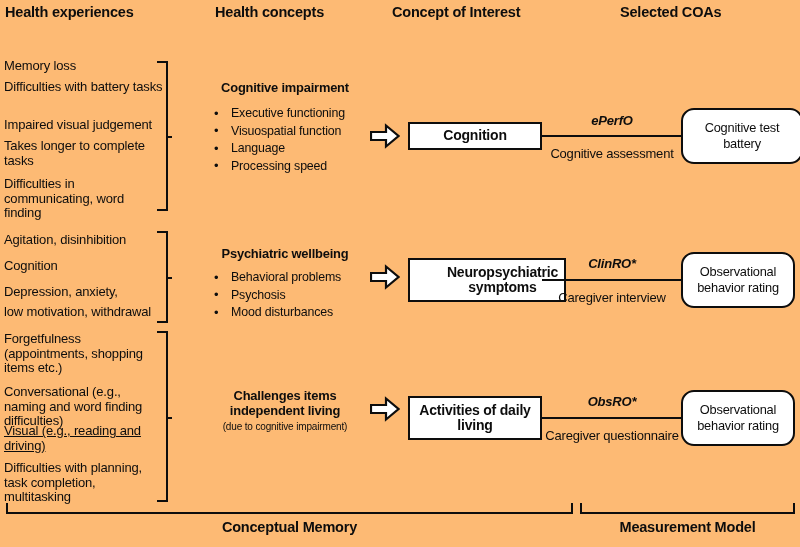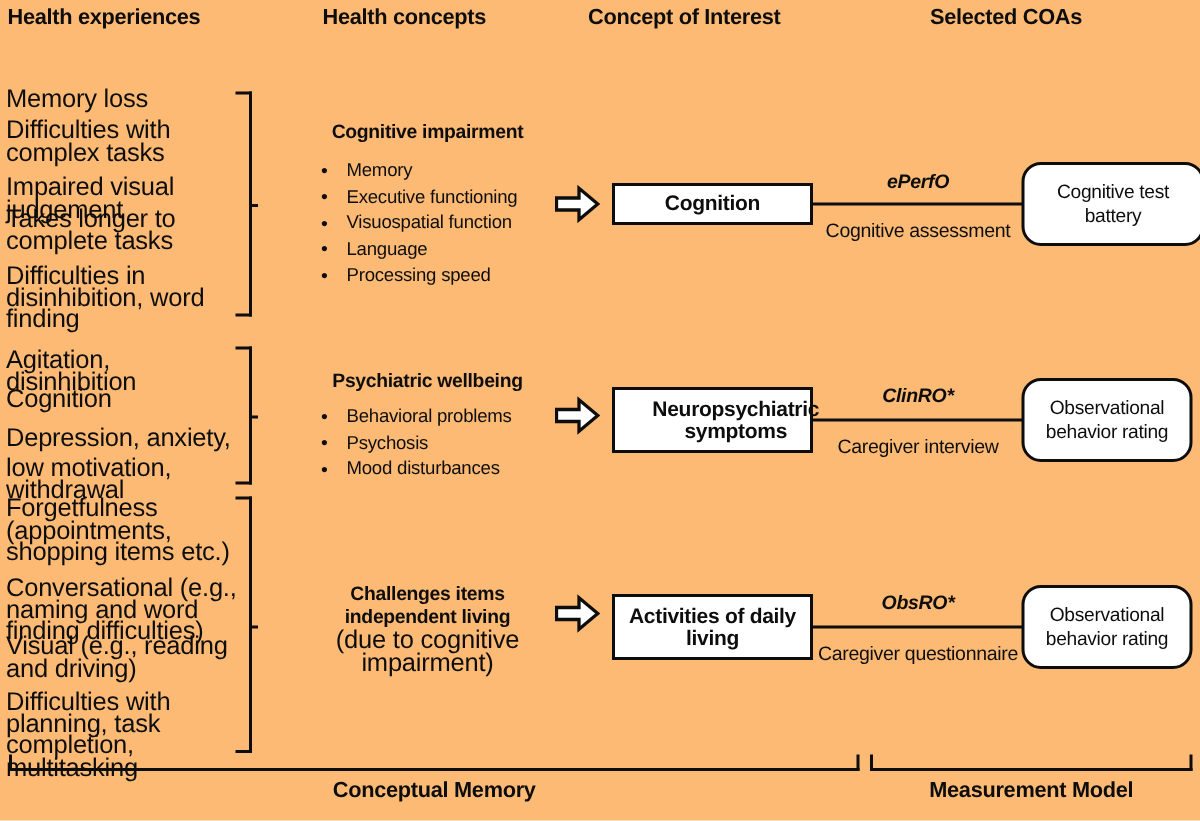--- a/index.html
+++ b/index.html
@@ -26,21 +26,21 @@
     font-weight: 700;
     font-size: 14.5px;
     letter-spacing: -0.2px;
     white-space: nowrap;
     color: #0d0d0d;
   }
 
   
   .exp-item {
     position: absolute;
-    font-size: 17px;
+    font-size: 13px;
     line-height: 14.6px;
     letter-spacing: -0.15px;
     color: #0d0d0d;
     width: 160px;
   }
 
   
   .bracket {
     position: absolute;
     box-sizing: border-box;
@@ -64,21 +64,21 @@
     font-weight: 700;
     font-size: 12.9px;
     line-height: 15.2px;
     letter-spacing: -0.2px;
     color: #0d0d0d;
     text-align: center;
     width: 170px;
   }
   .concept-sub {
     position: absolute;
-    font-size: 17px;
+    font-size: 10px;
     line-height: 15px;
     letter-spacing: -0.15px;
     text-align: center;
     width: 170px;
     color: #0d0d0d;
   }
   .bullets {
     position: absolute;
     margin: 0;
     padding: 0;
@@ -195,47 +195,46 @@
 <body>
 
 <div id="canvas">
 
   <div class="col-header" style="left:5px;  top:4px;">Health experiences</div>
   <div class="col-header" style="left:215px; top:4px;">Health concepts</div>
   <div class="col-header" style="left:392px; top:4px;">Concept of Interest</div>
   <div class="col-header" style="left:620px; top:4px;">Selected COAs</div>
 
   <div class="exp-item" style="left:4px; top:59px;">Memory loss</div>
-  <div class="exp-item" style="left:4px; top:80px;">Difficulties with complex tasks</div>
+  <div class="exp-item" style="left:4px; top:80px;">Difficulties with battery tasks</div>
   <div class="exp-item" style="left:4px; top:118px;">Impaired visual judgement</div>
   <div class="exp-item" style="left:4px; top:139px;">Takes longer to complete tasks</div>
-  <div class="exp-item" style="left:4px; top:177px;">Difficulties in disinhibition, word finding</div>
+  <div class="exp-item" style="left:4px; top:177px;">Difficulties in communicating, word finding</div>
   <div class="bracket" style="left:157px; top:61px; height:150px;">
     <span class="tick"></span>
   </div>
 
   <div class="exp-item" style="left:4px; top:233px;">Agitation, disinhibition</div>
   <div class="exp-item" style="left:4px; top:259px;">Cognition</div>
   <div class="exp-item" style="left:4px; top:285px;">Depression, anxiety,</div>
   <div class="exp-item" style="left:4px; top:305px;">low motivation, withdrawal</div>
   <div class="bracket" style="left:157px; top:231px; height:92px;">
     <span class="tick"></span>
   </div>
 
   <div class="exp-item" style="left:4px; top:332px;">Forgetfulness (appointments, shopping items etc.)</div>
   <div class="exp-item" style="left:4px; top:385px;">Conversational (e.g., naming and word finding difficulties)</div>
-  <div class="exp-item" style="left:4px; top:424px;">Visual (e.g., reading and driving)</div>
+  <div class="exp-item" style="left:4px; top:424px;text-decoration:underline;">Visual (e.g., reading and driving)</div>
   <div class="exp-item" style="left:4px; top:461px;">Difficulties with planning, task completion, multitasking</div>
   <div class="bracket" style="left:157px; top:331px; height:171px;">
     <span class="tick"></span>
   </div>
 
   <div class="concept-title" style="left:200px; top:80px;">Cognitive impairment</div>
   <ul class="bullets" style="left:212px; top:105px;">
-    <li>Memory</li>
     <li>Executive functioning</li>
     <li>Visuospatial function</li>
     <li>Language</li>
     <li>Processing speed</li>
   </ul>
 
   <div class="concept-title" style="left:200px; top:246px;">Psychiatric wellbeing</div>
   <ul class="bullets" style="left:212px; top:269px;">
     <li>Behavioral problems</li>
     <li>Psychosis</li>
@@ -249,21 +248,21 @@
     <path d="M1,9 L16,9 L16,2.5 L28.5,13 L16,23.5 L16,17 L1,17 Z" fill="#ffffff" stroke="#0d0d0d" stroke-width="2.2" stroke-linejoin="miter"></path>
   </svg>
   <svg class="block-arrow" style="left:370px; top:264px;" viewBox="0 0 30 26">
     <path d="M1,9 L16,9 L16,2.5 L28.5,13 L16,23.5 L16,17 L1,17 Z" fill="#ffffff" stroke="#0d0d0d" stroke-width="2.2" stroke-linejoin="miter"></path>
   </svg>
   <svg class="block-arrow" style="left:370px; top:396px;" viewBox="0 0 30 26">
     <path d="M1,9 L16,9 L16,2.5 L28.5,13 L16,23.5 L16,17 L1,17 Z" fill="#ffffff" stroke="#0d0d0d" stroke-width="2.2" stroke-linejoin="miter"></path>
   </svg>
 
   <div class="coi-box" style="left:408px; top:122px; width:134px; height:28px;">Cognition</div>
-  <div class="coi-box" style="left:408px; top:258px; width:134px; height:44px;padding-left:35px;">Neuropsychiatric symptoms</div>
+  <div class="coi-box" style="left:408px; top:258px; width:158px; height:44px;padding-left:35px;">Neuropsychiatric symptoms</div>
   <div class="coi-box" style="left:408px; top:396px; width:134px; height:44px;">Activities of daily living</div>
 
   <div class="connector" style="left:542px; top:135px; width:140px;"></div>
   <div class="connector" style="left:542px; top:279px; width:140px;"></div>
   <div class="connector" style="left:542px; top:417px; width:140px;"></div>
 
   <div class="conn-type" style="left:542px; top:113px; width:140px;">ePerfO</div>
   <div class="conn-method" style="left:542px; top:146px;">Cognitive assessment</div>
 
   <div class="conn-type" style="left:542px; top:256px; width:140px;">ClinRO*</div>

